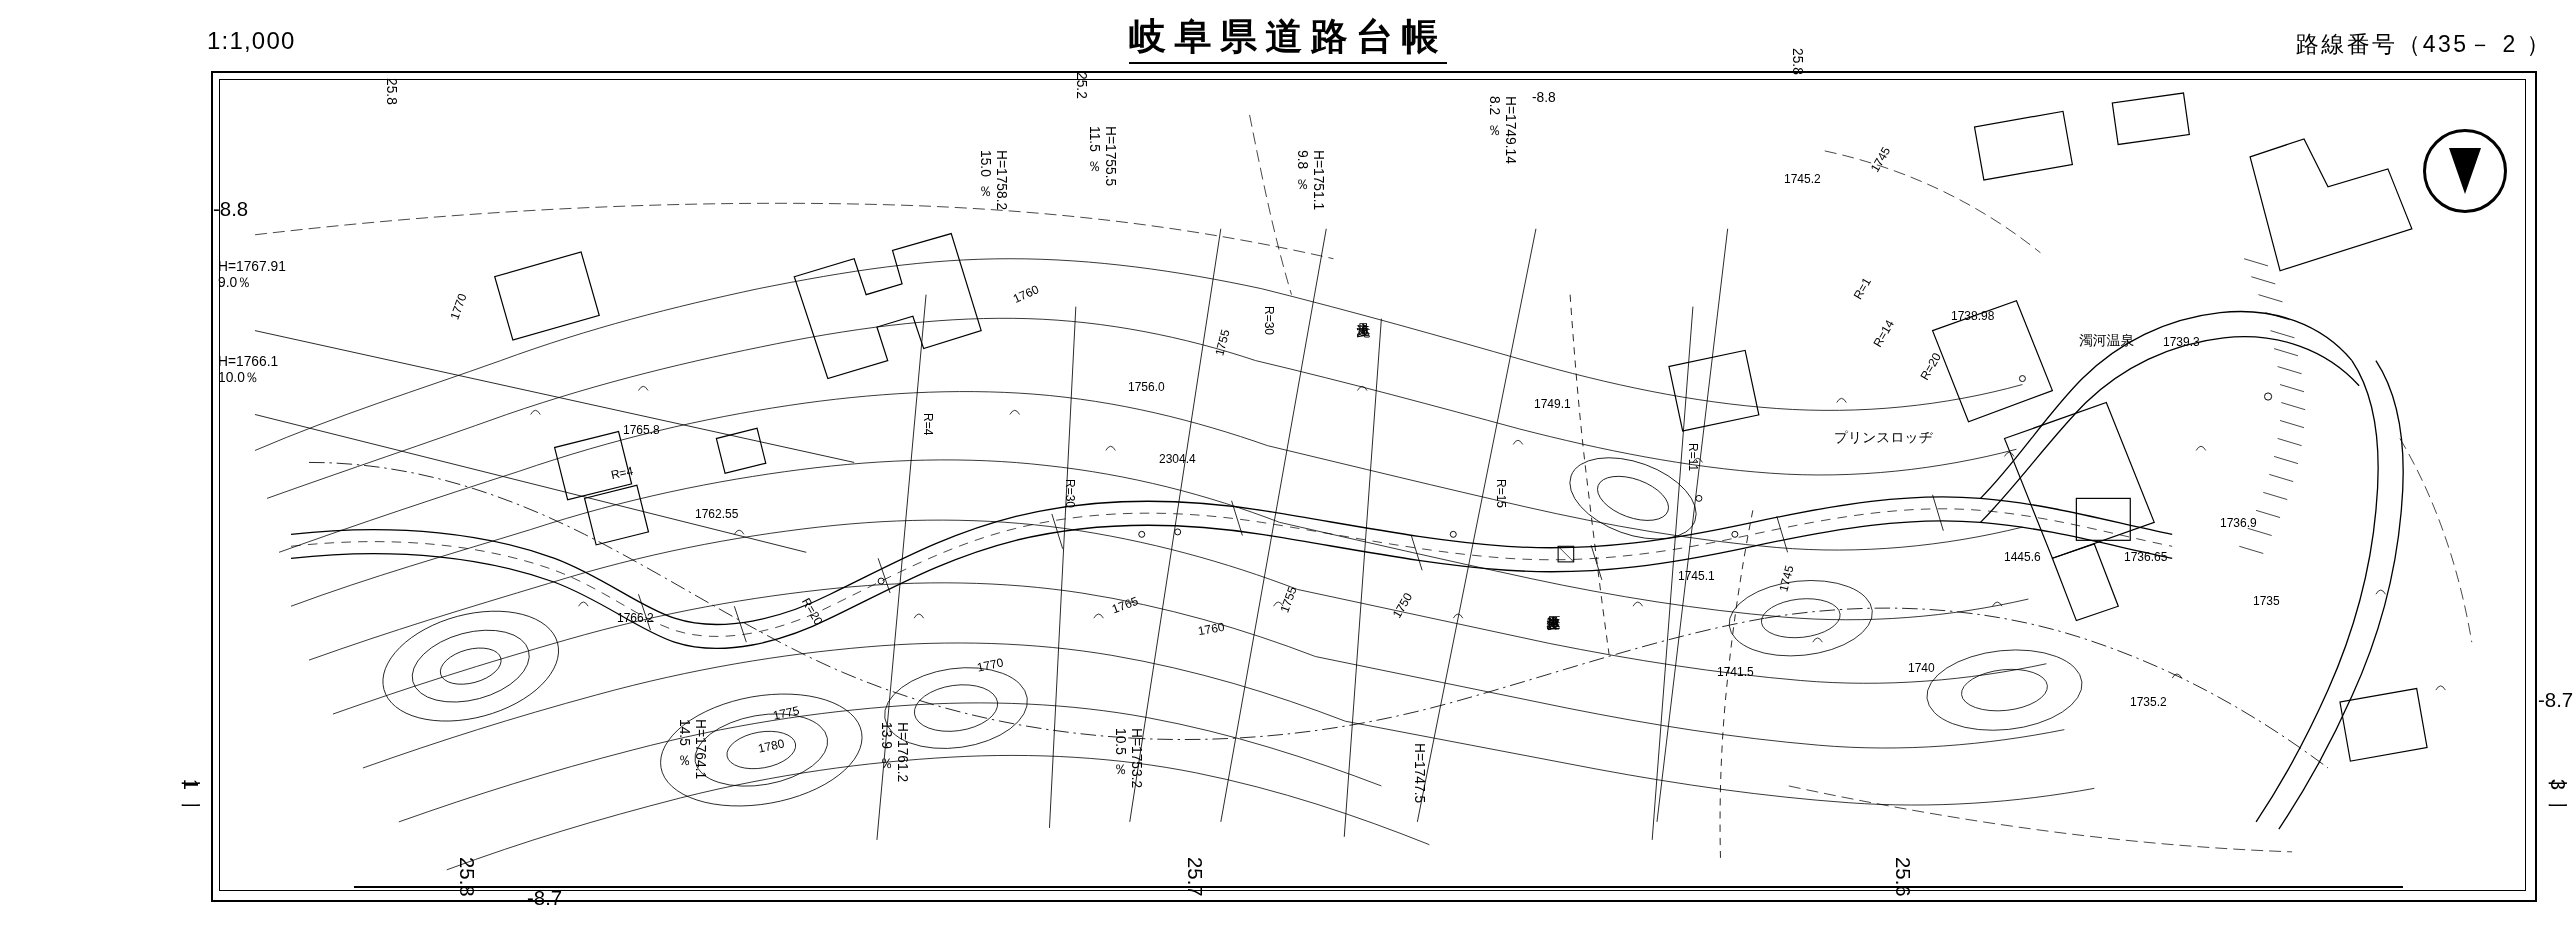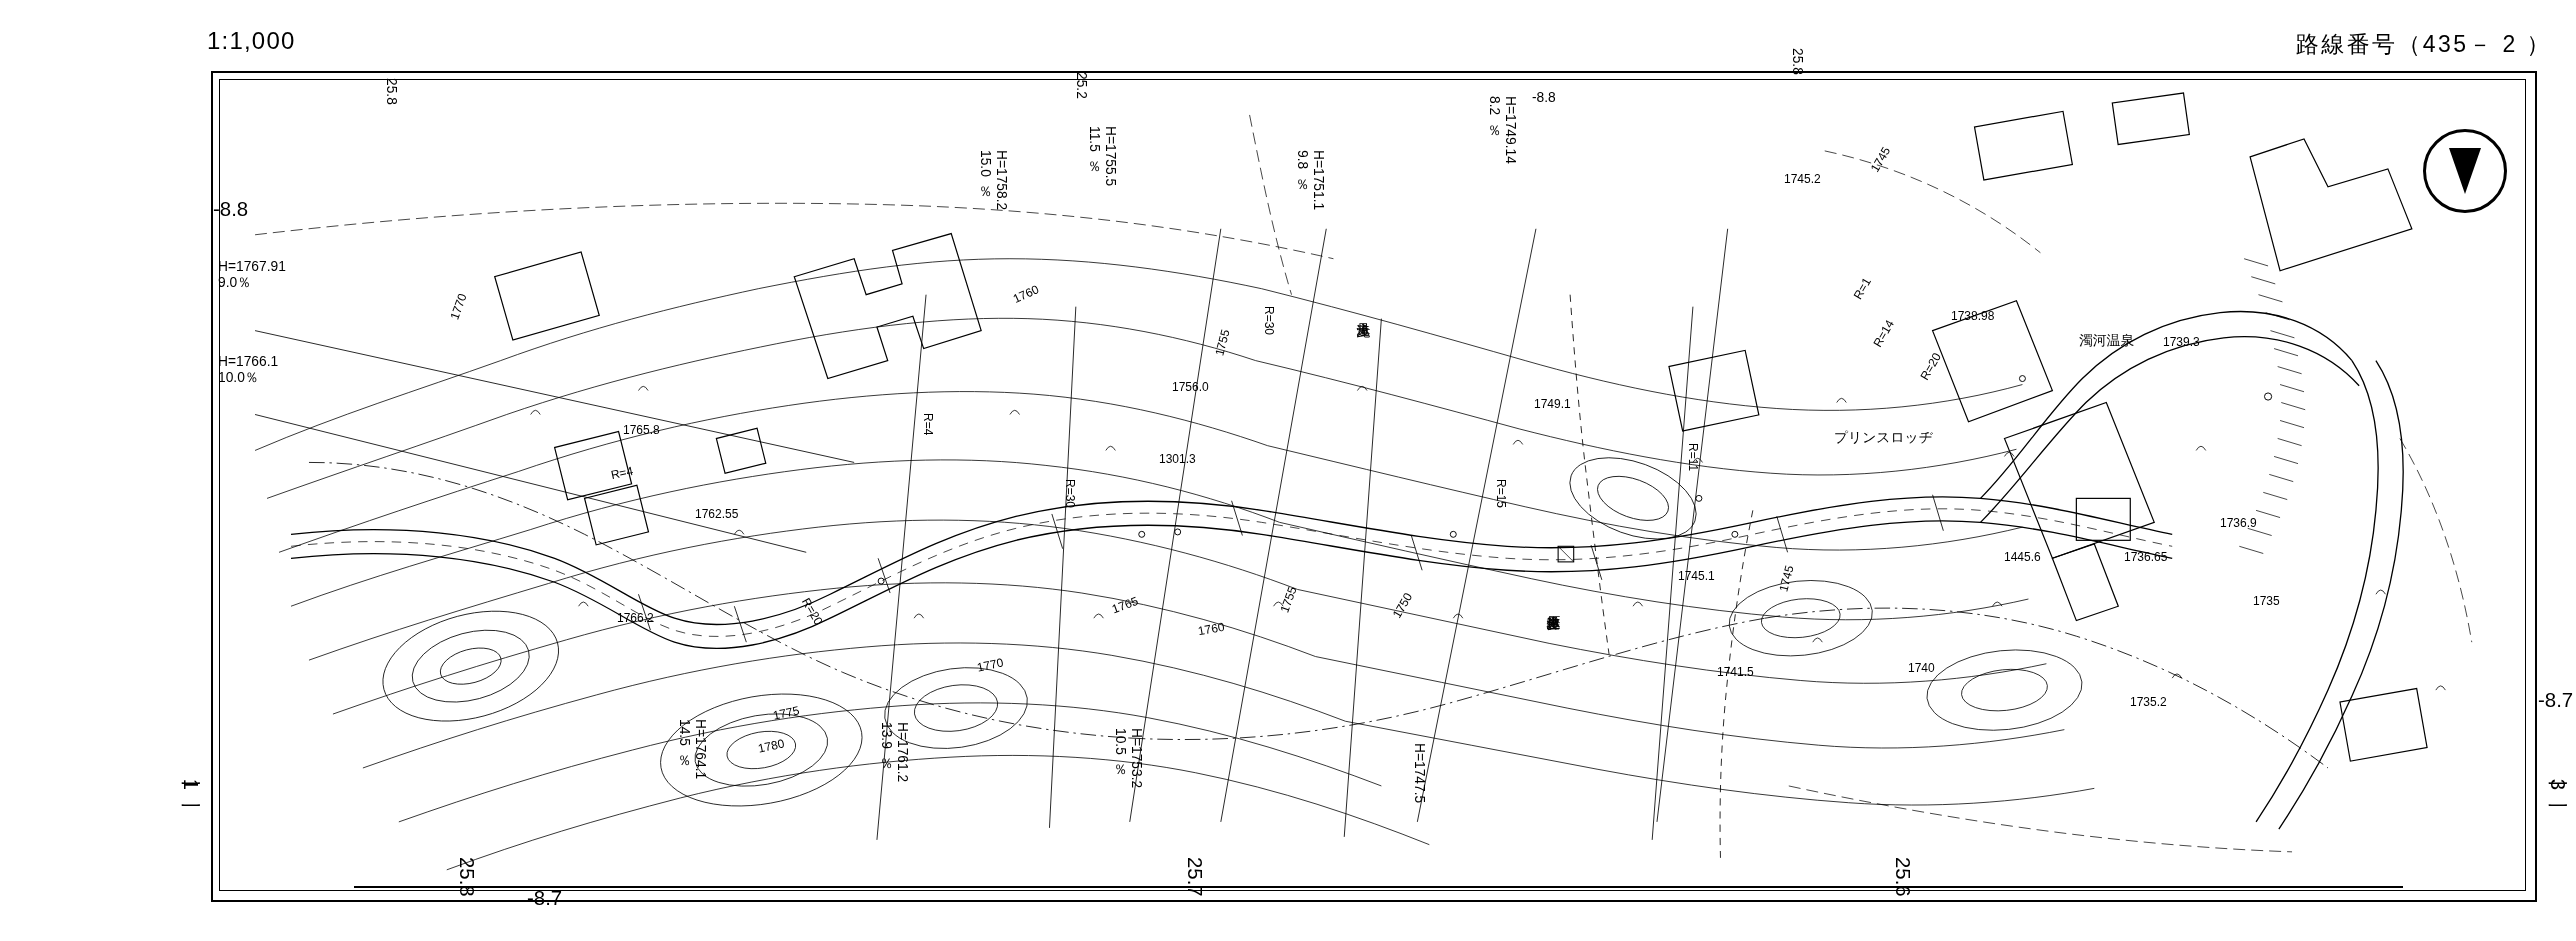--- a/index.html
+++ b/index.html
@@ -33,20 +33,21 @@
   
   .ann{position:absolute;font-size:13.8px;line-height:1.15;white-space:pre;font-family:"Liberation Sans",sans-serif;}
   .ann.sm{font-size:12px;}
 </style>
 </head>
 <body>
 
 <div id="sheet">
 
   <div class="hdr-scale">1:1,000</div>
+  <div class="hdr-title"><span class="u">岐阜県道路台帳</span></div>
   <div class="hdr-route">路線番号（435－ 2  ）</div>
 
   <div class="frame-outer"></div>
   <div class="frame-inner"></div>
   <div class="baseline"></div>
 
   <div class="edge vtxt" style="left:177px;top:773px;">一 1 一</div>
   <div class="edge vtxt" style="left:2544px;top:773px;">一 3 一</div>
   <div class="edge" style="left:213px;top:198px;">-8.8</div>
   <div class="edge" style="left:2538px;top:689px;">-8.7</div>
@@ -243,22 +244,22 @@
   <div class="ann sm vtxt" style="left:1062px;top:479px;height:66px;">R=30</div>
   <div class="ann sm vtxt" style="left:1493px;top:479px;height:66px;">R=15</div>
   <div class="ann sm vtxt" style="left:1685px;top:443px;height:60px;">R=11</div>
   <div class="ann sm" style="left:1917px;top:360px;transform:rotate(-60deg);">R=20</div>
   <div class="ann sm" style="left:1870px;top:327px;transform:rotate(-60deg);">R=14</div>
   <div class="ann sm" style="left:1852px;top:282px;transform:rotate(-60deg);">R=1</div>
 
   <div class="ann sm" style="left:623px;top:424px;">1765.8</div>
   <div class="ann sm" style="left:695px;top:508px;">1762.55</div>
   <div class="ann sm" style="left:617px;top:612px;">1766.2</div>
-  <div class="ann sm" style="left:1172px;top:381px;text-align:right;">1756.0</div>
-  <div class="ann sm" style="left:1159px;top:453px;">1301.3</div>
+  <div class="ann sm" style="left:1128px;top:381px;text-align:right;">1756.0</div>
+  <div class="ann sm" style="left:1159px;top:453px;">2304.4</div>
   <div class="ann sm" style="left:1534px;top:398px;">1749.1</div>
   <div class="ann sm" style="left:1784px;top:173px;">1745.2</div>
   <div class="ann sm" style="left:1678px;top:570px;">1745.1</div>
   <div class="ann sm" style="left:1717px;top:666px;">1741.5</div>
   <div class="ann sm" style="left:1908px;top:662px;">1740</div>
   <div class="ann sm" style="left:1951px;top:310px;">1738.98</div>
   <div class="ann sm" style="left:2163px;top:292px;margin-top:44px;">1739.3</div>
   <div class="ann sm" style="left:2004px;top:551px;">1445.6</div>
   <div class="ann sm" style="left:2124px;top:551px;">1736.65</div>
   <div class="ann sm" style="left:2220px;top:517px;">1736.9</div>

